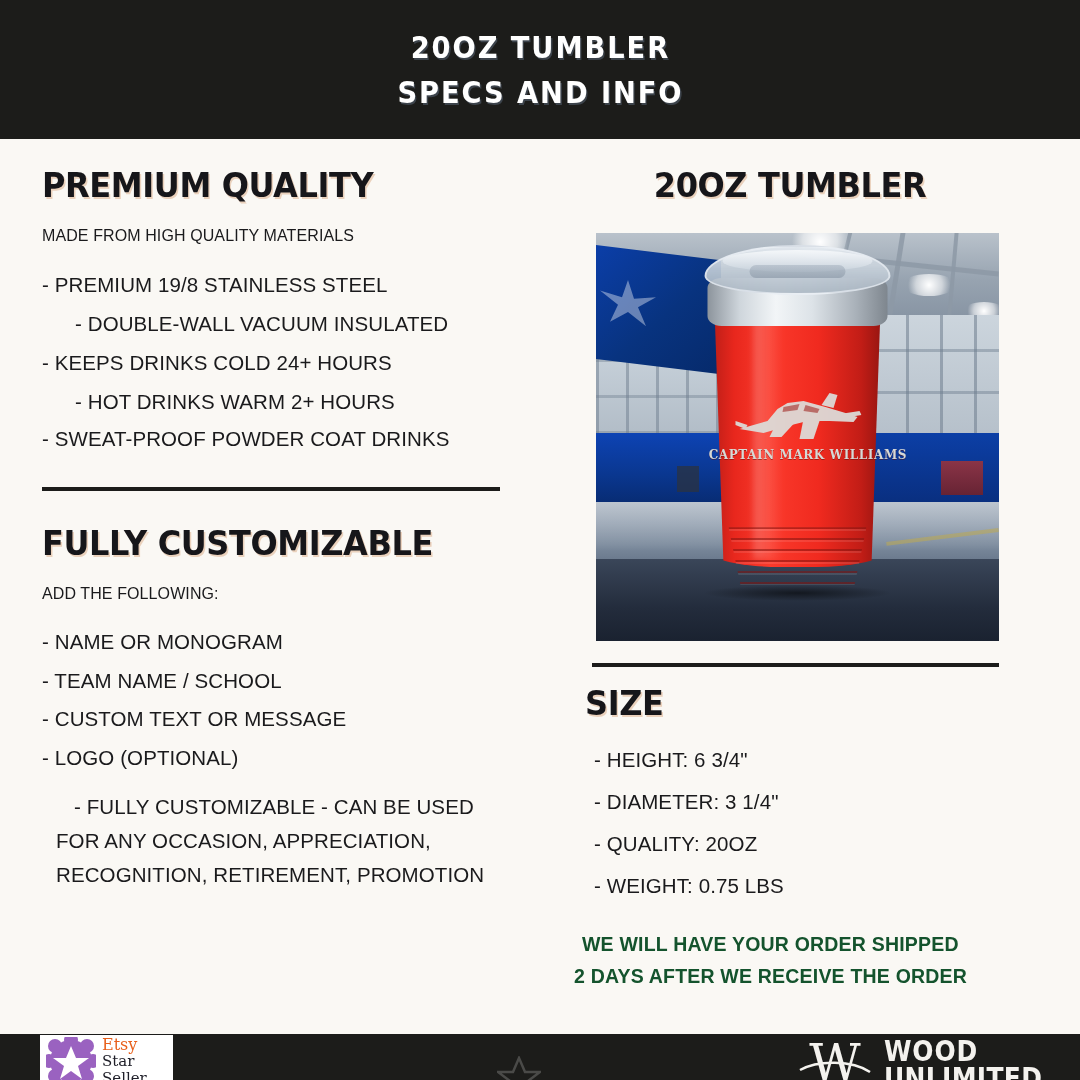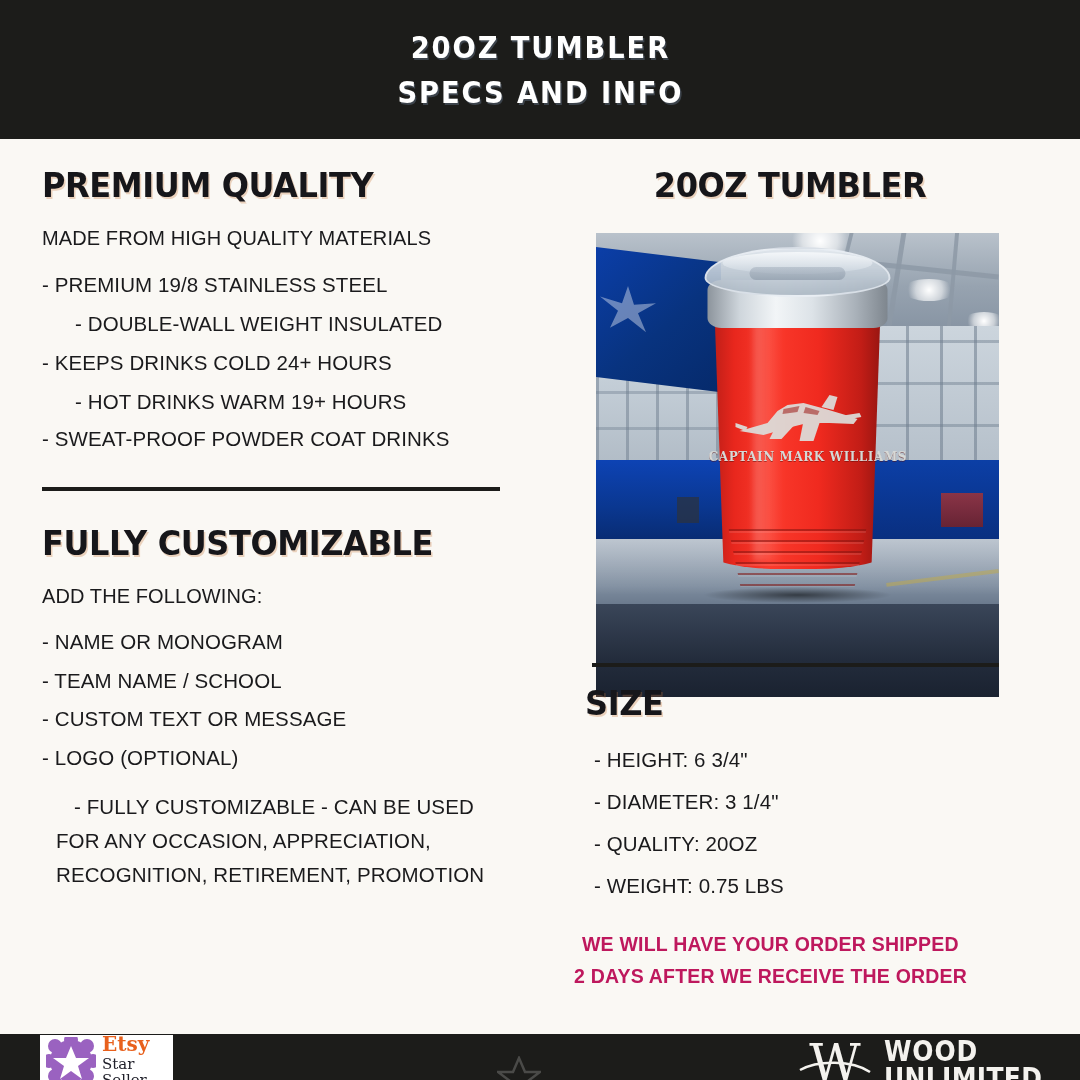--- a/index.html
+++ b/index.html
@@ -71,21 +71,21 @@
     transform-origin: left center;
     white-space: nowrap;
   }
   h2.section-title.centered {
     transform-origin: center center;
     text-align: center;
   }
 
   
   .lead {
-    font-size: 20px;
+    font-size: 16px;
     color: #1a1a1c;
     letter-spacing: 0.1px;
     white-space: nowrap;
   }
   .spec-line {
     font-size: 20.5px;
     color: #1a1a1c;
     letter-spacing: 0.1px;
     white-space: nowrap;
   }
@@ -95,32 +95,32 @@
   .divider {
     height: 4px;
     background: #1c1c1a;
     border: 0;
     margin: 0;
   }
 
   .note {
     font-size: 19.5px;
     font-weight: bold;
-    color: #be185d;
+    color: #14532d;
     letter-spacing: 0.2px;
     white-space: nowrap;
   }
 
   
   .photo-frame {
     position: absolute;
     left: 16px;
     top: 94px;
     width: 403px;
-    height: 464px;
+    height: 408px;
     overflow: hidden;
     background: #2c3a4e;
   }
   .hangar { position: absolute; inset: 0; }
   .hangar-ceiling {
     position: absolute; left: 0; top: 0; width: 100%; height: 21%;
     background: linear-gradient(180deg, #b9c2cb 0%, #97a3b0 55%, #8794a3 100%);
   }
   .beam {
     position: absolute; background: #8d99a6; opacity: .85;
@@ -293,23 +293,23 @@
     width: 50px; height: 48px;
     margin-left: 6px;
     flex: 0 0 auto;
   }
   .etsy-words {
     margin-left: 6px;
     line-height: 1.08;
   }
   .etsy-word {
     font-family: "DejaVu Serif", serif;
-    font-size: 20px;
+    font-size: 16px;
     color: #e8601c;
-    font-weight: bold;
+    font-weight: normal;
   }
   .etsy-sub {
     font-family: "DejaVu Serif", serif;
     font-size: 15px;
     color: #20202a;
   }
   .footer-star {
     position: absolute;
     left: 497px; top: 22px;
     width: 44px; height: 42px;
@@ -343,23 +343,23 @@
 
 <div class="content">
 
   <div class="col-left">
 
     <h2 class="section-title" style="position:absolute; left:0; top:27px;">PREMIUM QUALITY</h2>
 
     <div class="lead" style="position:absolute; left:0; top:88px;">MADE FROM HIGH QUALITY MATERIALS</div>
 
     <div class="spec-line" style="position:absolute; left:0; top:134px;">- PREMIUM 19/8 STAINLESS STEEL</div>
-    <div class="spec-line indent" style="position:absolute; left:0; top:173px;">- DOUBLE-WALL WEIGHT INSULATED</div>
+    <div class="spec-line indent" style="position:absolute; left:0; top:173px;">- DOUBLE-WALL VACUUM INSULATED</div>
     <div class="spec-line" style="position:absolute; left:0; top:212px;">- KEEPS DRINKS COLD 24+ HOURS</div>
-    <div class="spec-line indent" style="position:absolute; left:0; top:251px;">- HOT DRINKS WARM 19+ HOURS</div>
+    <div class="spec-line indent" style="position:absolute; left:0; top:251px;">- HOT DRINKS WARM 2+ HOURS</div>
     <div class="spec-line" style="position:absolute; left:0; top:288px;">- SWEAT-PROOF POWDER COAT DRINKS</div>
 
     <hr class="divider" style="position:absolute; left:0; top:348px; width:458px;">
 
     <h2 class="section-title" style="position:absolute; left:0; top:385px;">FULLY CUSTOMIZABLE</h2>
 
     <div class="lead" style="position:absolute; left:0; top:446px;">ADD THE FOLLOWING:</div>
 
     <div class="spec-line" style="position:absolute; left:0; top:491px;">- NAME OR MONOGRAM</div>
     <div class="spec-line" style="position:absolute; left:0; top:530px;">- TEAM NAME / SCHOOL</div>

